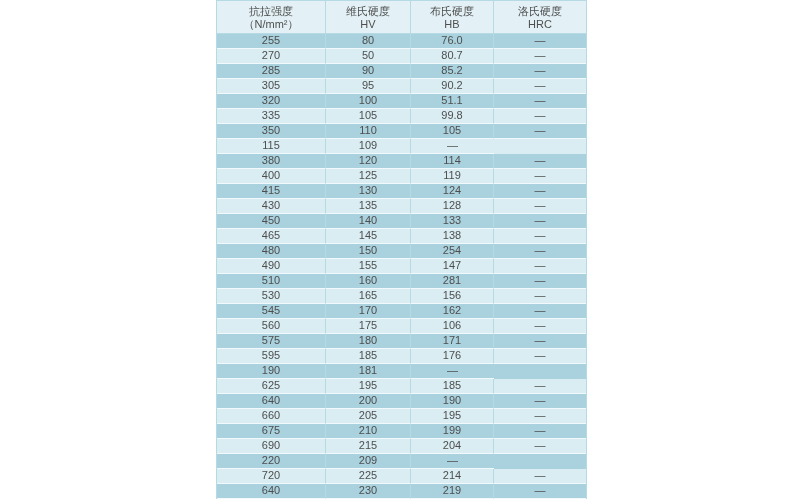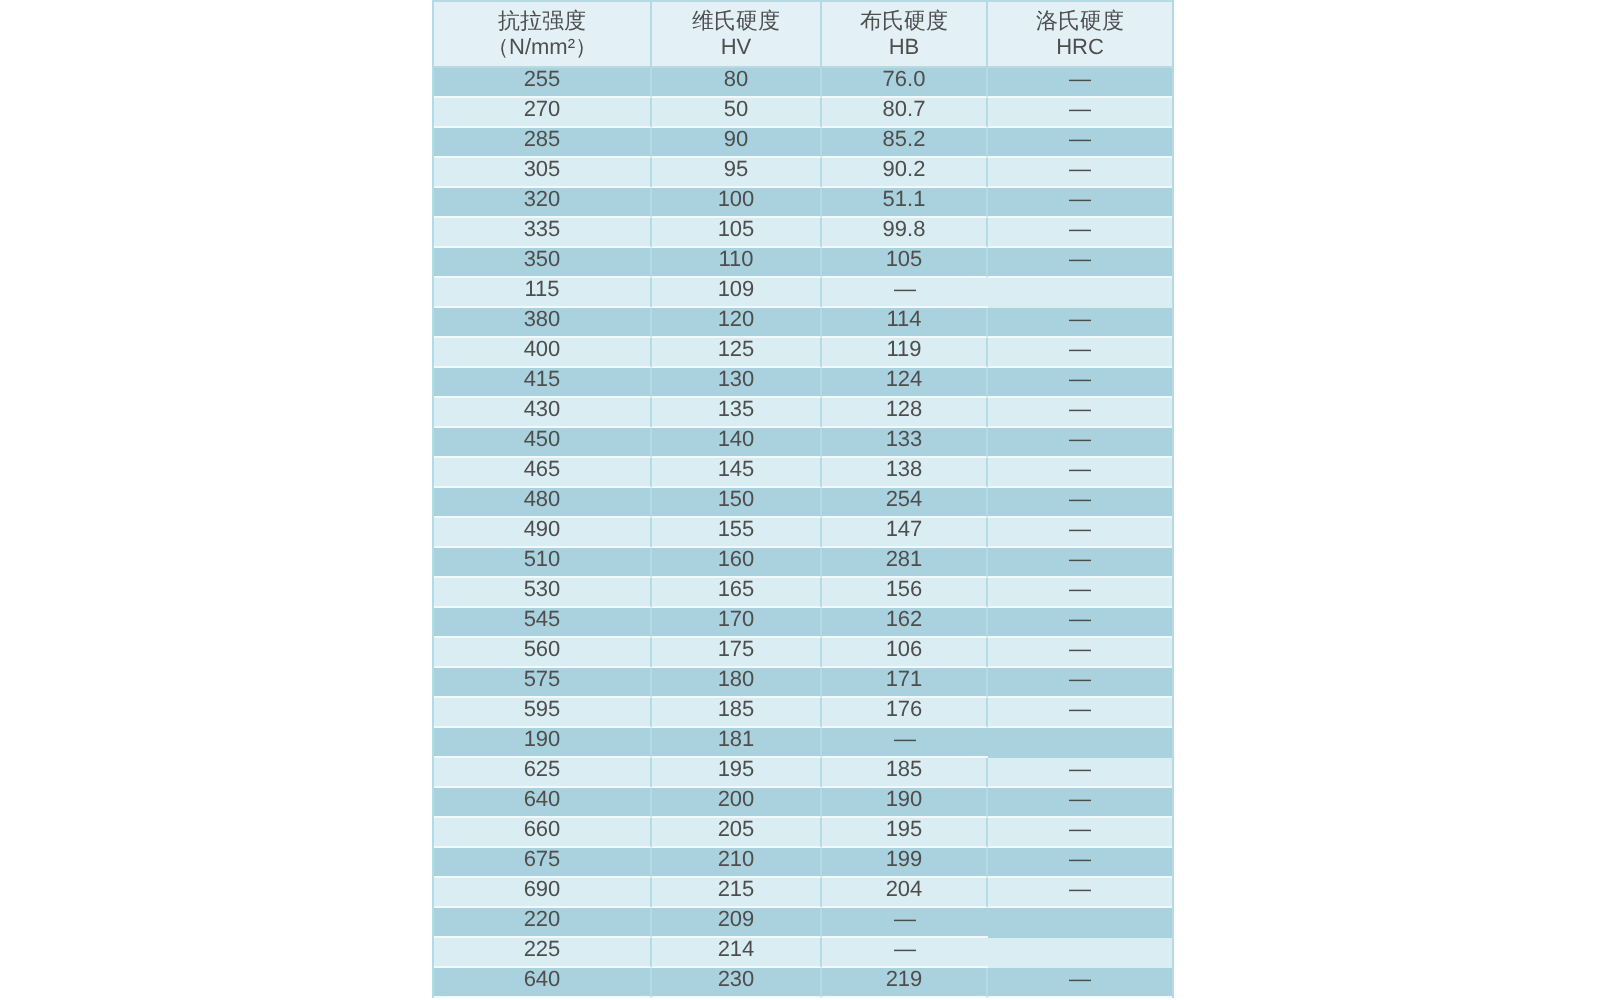--- a/index.html
+++ b/index.html
@@ -248,20 +248,21 @@
         <div class="tcell vline">215</div>
         <div class="tcell vline">204</div>
         <div class="tcell">—</div>
       </div>
       <div class="trow dark">
         <div class="tcell vline">220</div>
         <div class="tcell vline">209</div>
         <div class="tcell">—</div>
       </div>
       <div class="trow light">
+        <div class="tcell vline">720</div>
         <div class="tcell vline">225</div>
         <div class="tcell vline">214</div>
         <div class="tcell">—</div>
       </div>
       <div class="trow dark">
         <div class="tcell vline">640</div>
         <div class="tcell vline">230</div>
         <div class="tcell vline">219</div>
         <div class="tcell">—</div>
       </div>

